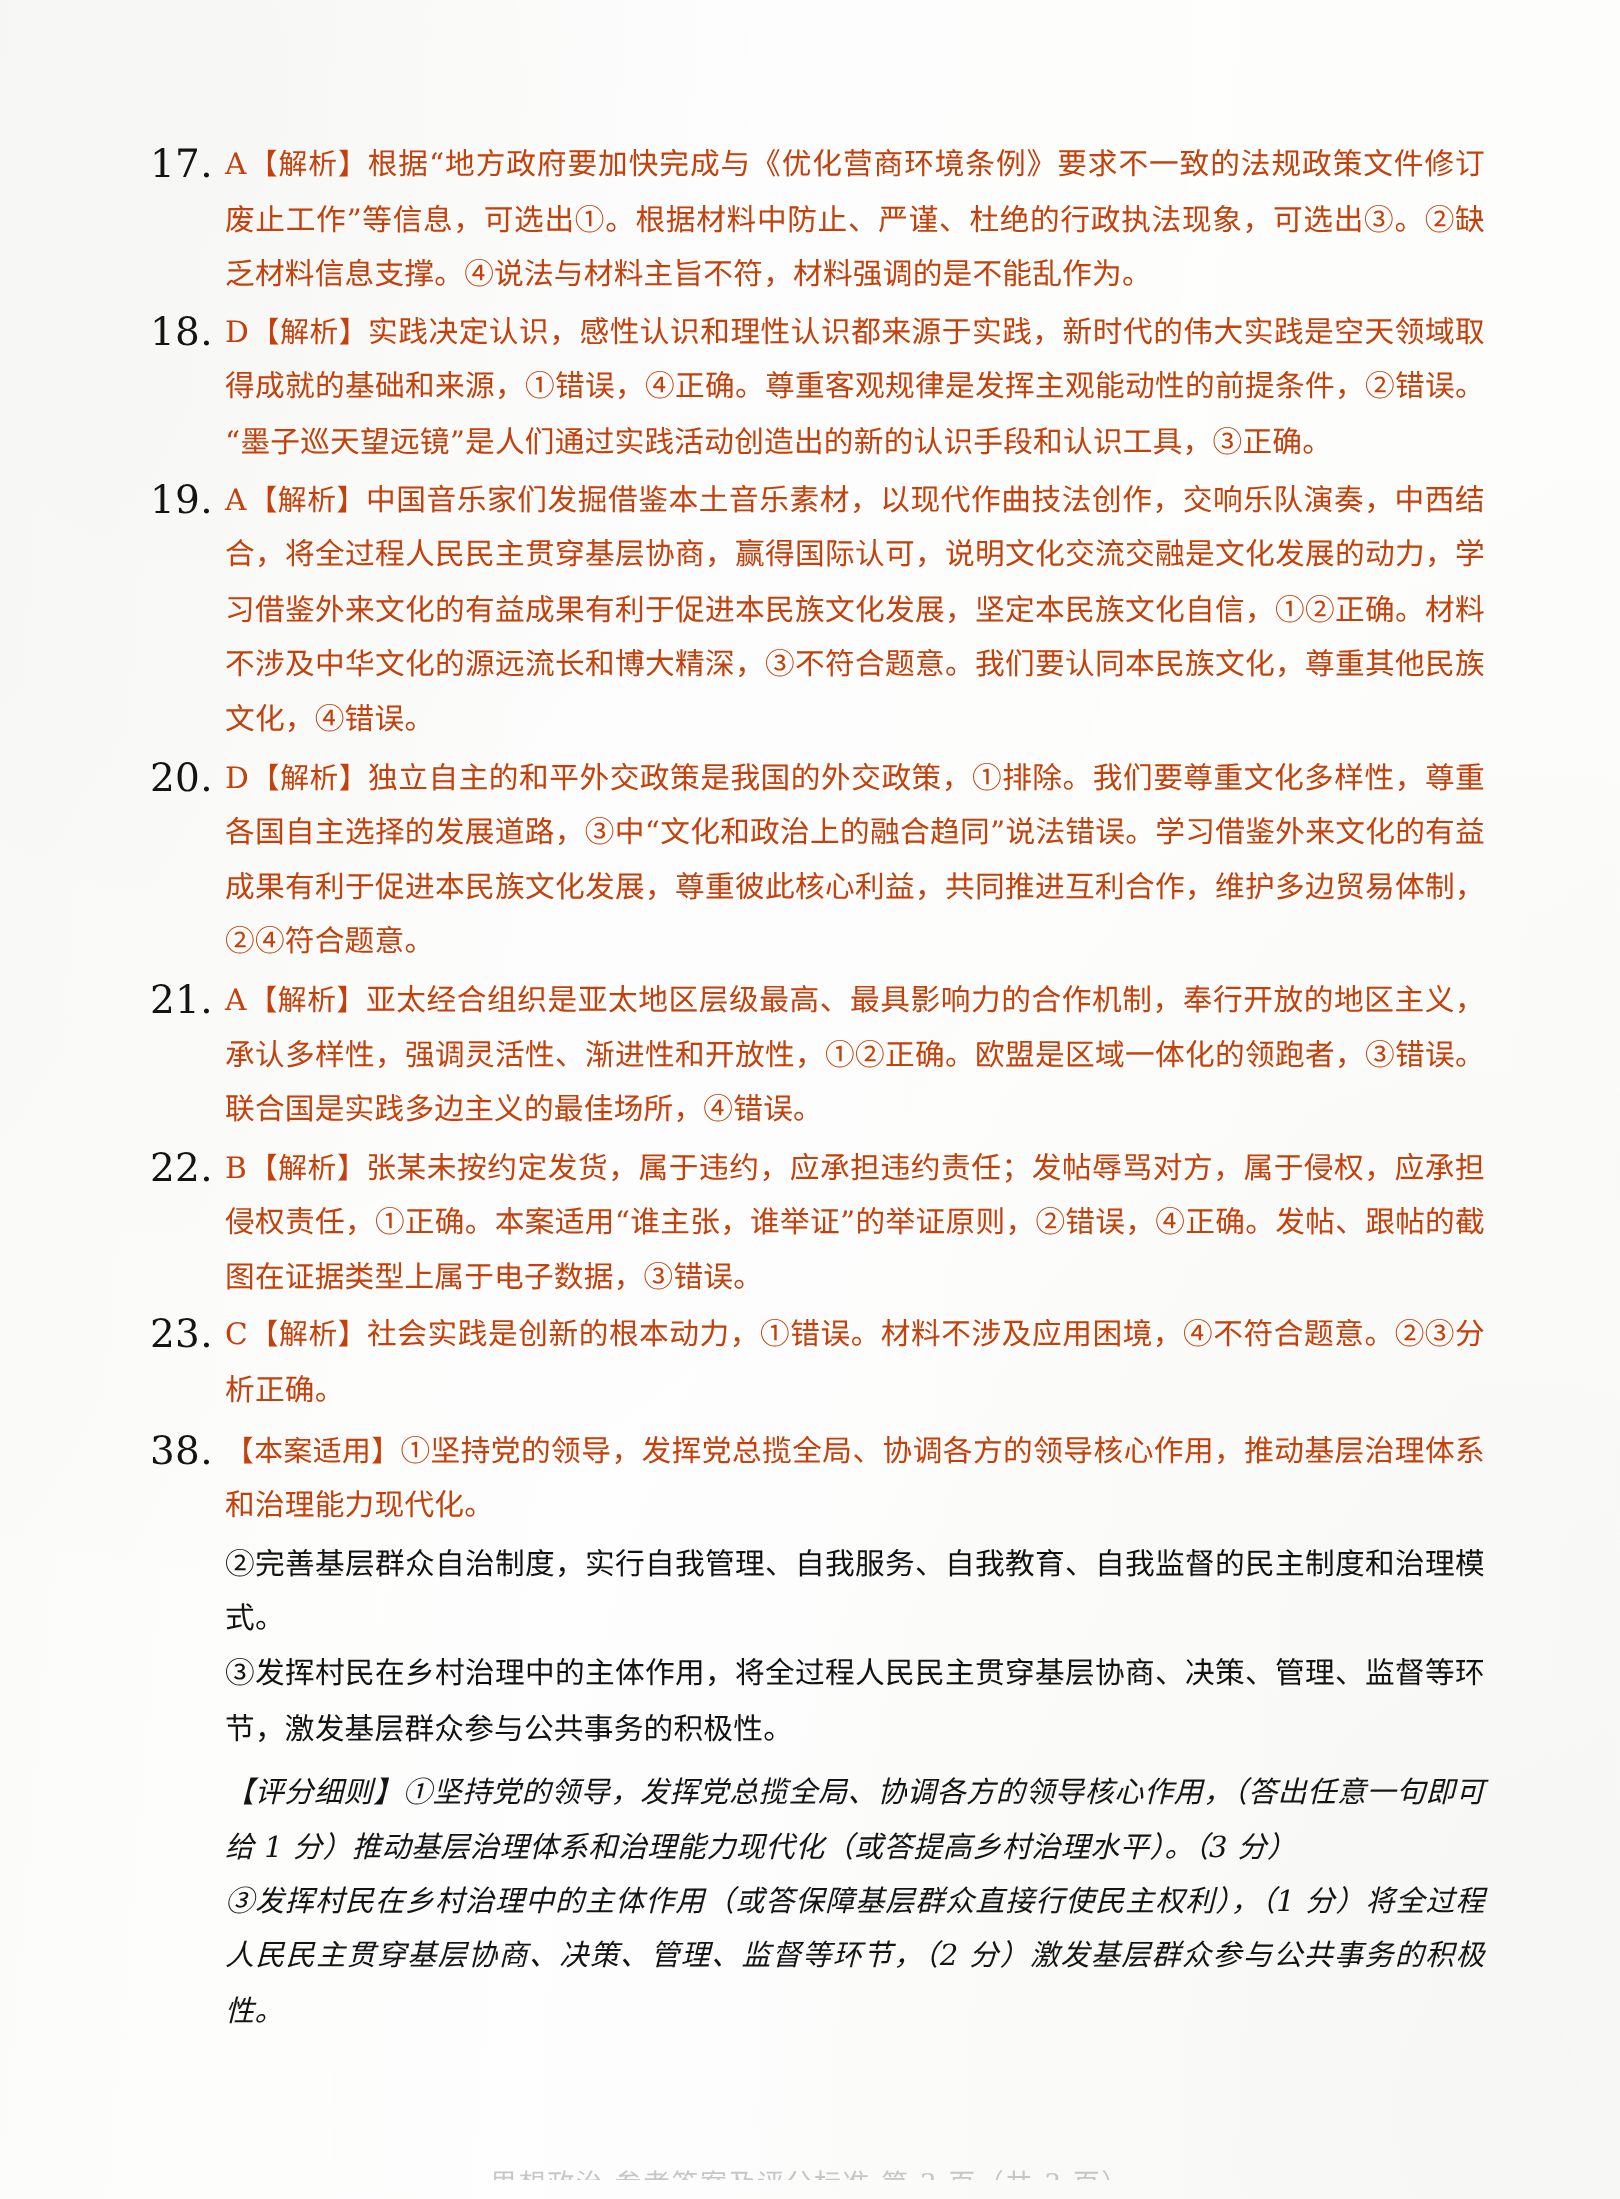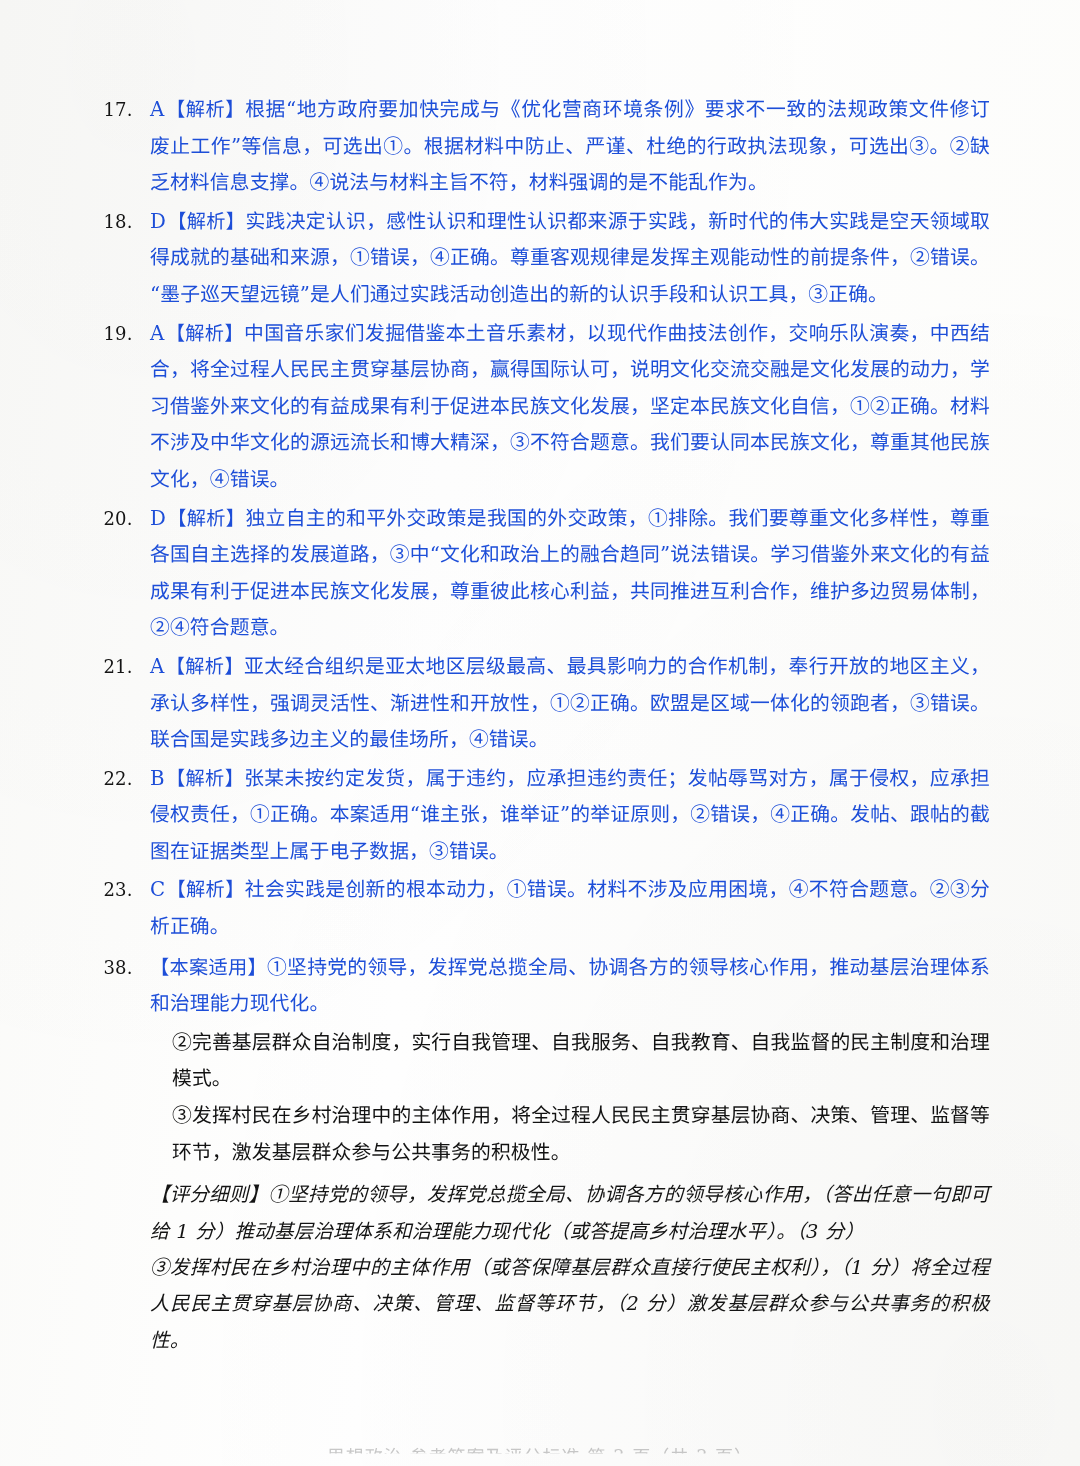--- a/index.html
+++ b/index.html
@@ -38,53 +38,53 @@
   
   .qblock {
     display: flex;
     align-items: flex-start;
     margin-bottom: 2px;
   }
   .qnum {
     flex: 0 0 auto;
     width: 36px;
     text-align: center;
-    font-size: 18px;
+    font-size: 26px;
     line-height: 36.6px;
     letter-spacing: 0.2px;
     color: #141414;
   }
   .qnum-dot {
     flex: 0 0 auto;
     width: 14px;
     font-size: 19.5px;
     line-height: 36.6px;
   }
   .qbody {
     flex: 1 1 auto;
     font-size: 19.8px;
     line-height: 36.6px;
     text-align: justify;
     text-justify: inter-ideograph;
     letter-spacing: 0.15px;
-    color: #1d4ed8;
+    color: #c2410c;
   }
   .ans-letter {
     font-family: "DejaVu Serif", "Liberation Serif", serif;
     padding-right: 1px;
   }
   .bracket-tag {
     font-family: "DejaVu Sans", "Liberation Sans", sans-serif;
     font-size: 19.2px;
   }
   .qblock.gap-top { margin-top: 4px; }
 
   
   .para-sub {
-    margin-left: 72px;
+    margin-left: 50px;
     font-size: 19.8px;
     line-height: 36.6px;
     text-align: justify;
     text-justify: inter-ideograph;
     letter-spacing: 0.15px;
     color: #121212;
   }
 
   
   .rubric {

